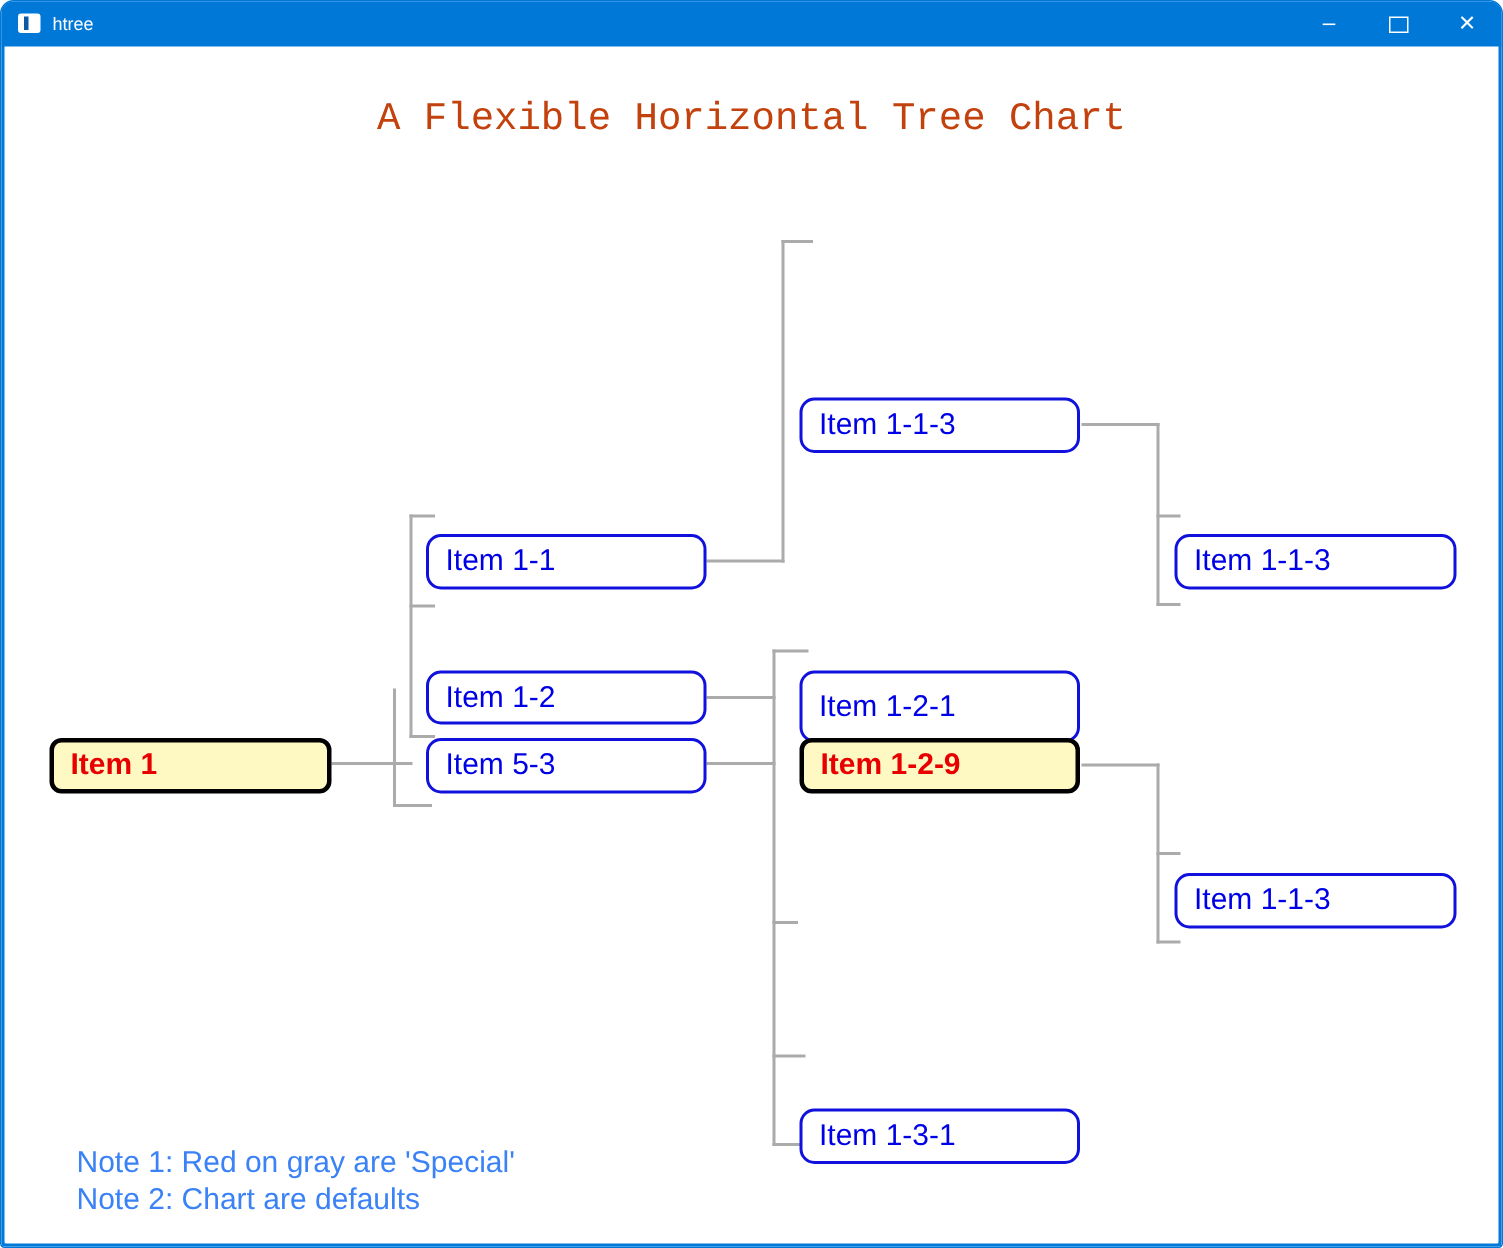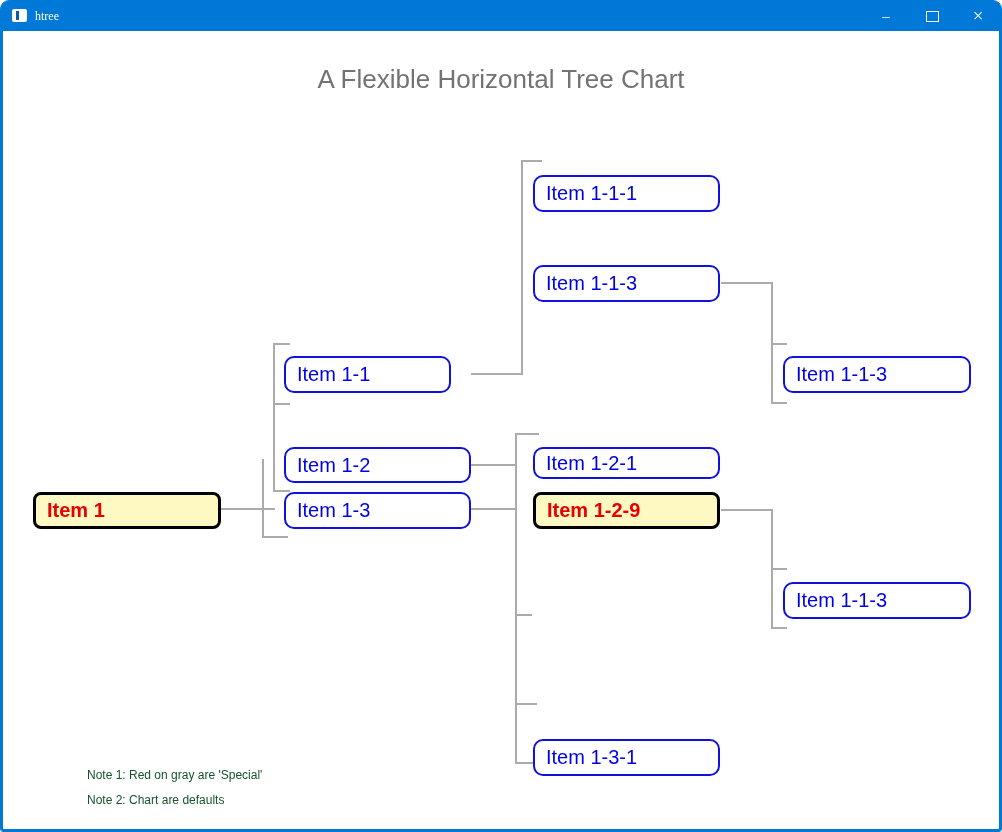--- a/index.html
+++ b/index.html
@@ -1,34 +1,34 @@
 <!DOCTYPE html>
 <html><head>
 <meta charset="utf-8">
 <style>
   html,body{margin:0;padding:0;background:#fff;font-family:"Liberation Sans","DejaVu Sans",sans-serif;}
   .window{position:relative;width:1002px;height:832px;background:#fff;border-radius:9px 9px 3px 3px;
           overflow:hidden;border:1px solid #0078D7;box-sizing:border-box;
           box-shadow:0 0 0 1px #0078D7 inset;}
   .window::after{content:"";position:absolute;inset:0;border:2px solid #0078D7;border-radius:9px 9px 3px 3px;pointer-events:none;}
   
-  .titlebar{position:absolute;left:0;top:0;width:100%;height:30px;background:#0078D7;display:flex;align-items:center;font-family:Liberation Serif, serif;}
+  .titlebar{position:absolute;left:0;top:0;width:100%;height:30px;background:#0078D7;display:flex;align-items:center;}
   .app-icon{position:absolute;left:11px;top:8px;width:15px;height:13px;background:#fff;border-radius:2px;}
   .app-icon::after{content:"";position:absolute;left:4px;top:2px;width:3px;height:9px;background:#0b5aa3;}
   .tb-title{position:absolute;left:34px;top:0;line-height:30px;color:#fff;font-size:12px;}
   .tb-controls{position:absolute;right:0;top:0;height:30px;display:flex;}
   .tb-btn{width:46px;height:30px;display:flex;align-items:center;justify-content:center;color:#fff;}
   .tb-btn.min span{font-size:15px;line-height:30px;}
   .tb-btn.max span{display:block;width:11px;height:9px;border:1px solid #fff;font-size:0;}
   .tb-btn.close span{font-size:19px;line-height:30px;}
   
   .canvas{position:absolute;inset:0;}
   .chart-title{position:absolute;left:0;top:63px;width:100%;text-align:center;
-               font-size:26px;color:#737373;}
-  .notes{position:absolute;left:50px;top:762px;font-size:12px;color:#14532d;line-height:25px;margin-left:36px;}
+               font-size:26px;color:#c2410c;font-family:Liberation Mono, monospace;}
+  .notes{position:absolute;left:50px;top:762px;font-size:20px;color:#3b82f6;line-height:25px;}
   .node{position:absolute;box-sizing:border-box;background:#fff;border:2px solid #1111DD;
         border-radius:10px;color:#0000E6;font-size:20px;display:flex;align-items:center;
         padding-left:11px;white-space:nowrap;}
   .node.special{background:#fef9c3;border:3px solid #000;border-radius:8px;color:#E80000;font-weight:bold;}
   .cline{position:absolute;background:#ABABAB;}
 </style>
 </head>
 <body>
 
 <div class="window">
@@ -58,26 +58,25 @@
       <div class="cline" style="left: 720px; top: 508px; width: 52px; height: 2px;"></div>
       <div class="cline" style="left: 770px; top: 567px; width: 16px; height: 2px;"></div>
       <div class="cline" style="left: 770px; top: 626px; width: 16px; height: 2px;"></div>
       <div class="cline" style="left: 272px; top: 342px; width: 2px; height: 149px;"></div>
       <div class="cline" style="left: 261px; top: 458px; width: 2px; height: 79px;"></div>
       <div class="cline" style="left: 520px; top: 159px; width: 2px; height: 215px;"></div>
       <div class="cline" style="left: 514px; top: 432px; width: 2px; height: 331px;"></div>
       <div class="cline" style="left: 770px; top: 281px; width: 2px; height: 122px;"></div>
       <div class="cline" style="left: 770px; top: 508px; width: 2px; height: 120px;"></div>
       <div class="node special" style="left: 32px; top: 491px; width: 188px; height: 37px;">Item 1</div>
-      <div class="node" style="left: 283px; top: 355px; width: 167px; height: 37px;">Item 1-1</div>
+      <div class="node" style="left: 283px; top: 355px; width: 187px; height: 37px;">Item 1-1</div>
       <div class="node" style="left: 283px; top: 446px; width: 187px; height: 36px; text-align: center;">Item 1-2</div>
-      <div class="node" style="left: 283px; top: 491px; width: 187px; height: 37px;">Item 1-3</div>
-      <div class="node" style="left: 532px; top: 174px; width: 187px; height: 37px;">Item 1-1-1</div>
+      <div class="node" style="left: 283px; top: 491px; width: 187px; height: 37px;">Item 5-3</div>
       <div class="node" style="left: 532px; top: 264px; width: 187px; height: 37px;">Item 1-1-3</div>
-      <div class="node" style="left: 532px; top: 446px; width: 187px; height: 32px;">Item 1-2-1</div>
+      <div class="node" style="left: 532px; top: 446px; width: 187px; height: 48px;">Item 1-2-1</div>
       <div class="node special" style="left: 532px; top: 491px; width: 187px; height: 37px;">Item 1-2-9</div>
       <div class="node" style="left: 532px; top: 738px; width: 187px; height: 37px;">Item 1-3-1</div>
       <div class="node" style="left: 782px; top: 355px; width: 188px; height: 37px;">Item 1-1-3</div>
       <div class="node" style="left: 782px; top: 581px; width: 188px; height: 37px;">Item 1-1-3</div>
     </div>
 
   <div class="titlebar">
     <span class="app-icon"></span>
     <span class="tb-title">htree</span>
     <div class="tb-controls">

